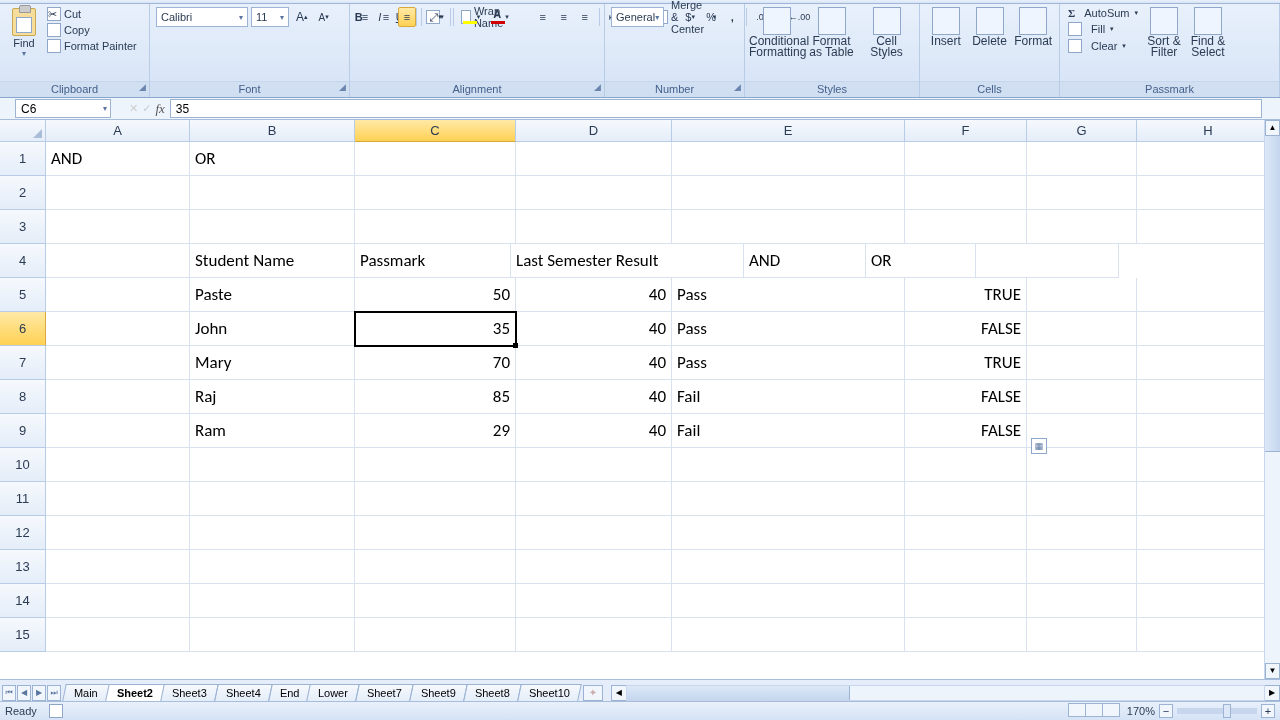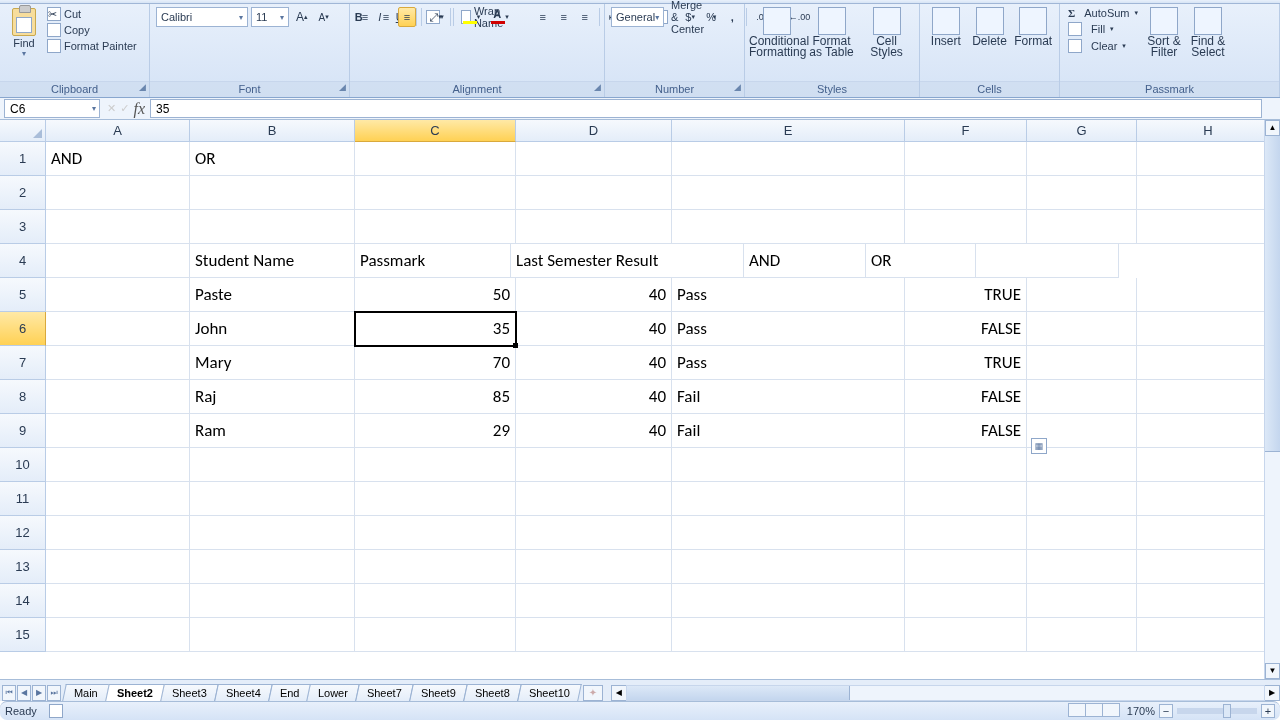--- a/index.html
+++ b/index.html
@@ -34,24 +34,24 @@
 .vstack { display: flex; flex-direction: row; gap: 17px; }
 
 .big-btn { text-align: center; width: 55px; padding-top: 1px; font-size: 12px; line-height: 11px; }
 .big-btn .ic { width: 28px; height: 28px; margin: 0 auto 1px; border: 1px solid #8fa7c9; background: #eef5ff; }
 
 .editing-row { display: flex; flex-direction: column; gap: 3px; padding: 1px 4px; }
 .editing-row div { display: flex; align-items: center; gap: 3px; white-space: nowrap; }
 
 
 .fbar { height: 22px; border-bottom: 1px solid #a7bdd9; display: flex; align-items: stretch; background: #eef4fc; }
-.namebox { width: 96px; background: #fff; border: 1px solid #9cb3d3; margin: 1px 4px; display: flex; align-items: center; padding: 0 5px; font-size: 12px; position: relative; }
+.namebox { width: 96px; background: #fff; border: 1px solid #9cb3d3; margin: 1px 15px; display: flex; align-items: center; padding: 0 5px; font-size: 12px; position: relative; }
 .namebox .arw { position: absolute; right: 3px; font-size: 8px; color: #5a76a0; }
 .fx-btns { display: flex; align-items: center; padding: 0 3px; color: #777; font-size: 11px; gap: 4px; }
-.fx { font-style: italic; font-family: "Times New Roman", serif; font-size: 16px; color: #555; }
+.fx { font-style: italic; font-family: "Times New Roman", serif; font-size: 13px; color: #555; }
 .fcell { flex: 1; background: #fff; border: 1px solid #9cb3d3; margin: 1px 2px; padding: 0 5px; display: flex; align-items: center; font-size: 12px; }
 
 
 .grid-wrap { position: absolute; top: 120px; bottom: 41px; left: 0; right: 0; overflow: hidden; background: #fff; }
 .colheads { display: flex; height: 22px; position: sticky; top: 0; }
 .corner { width: 46px; height: 22px; background: linear-gradient(#f6f9fd,#e4edf9); border-right: 1px solid #b9cce6; border-bottom: 1px solid #b9cce6; position: relative; }
 .corner::after { content: ""; position: absolute; right: 3px; bottom: 3px; width: 0; height: 0; border-left: 9px solid transparent; border-bottom: 9px solid #a9bdd9; }
 .ch { background: linear-gradient(#f6f9fd,#e4edf9); border-right: 1px solid #b9cce6; border-bottom: 1px solid #b9cce6; text-align: center; line-height: 22px; font-size: 13px; color: #2a3b53; }
 .ch.sel { background: linear-gradient(#ffe9a6,#ffd154); border-bottom-color: #d9a93c; }
 
@@ -78,21 +78,21 @@
 .sheet-tab { padding: 2px 9px; background: linear-gradient(#f6f9fd,#e4edf9); border: 1px solid #9cb3d3; border-bottom: none; margin-right: -1px; transform: skewX(-12deg); }
 .sheet-tab span { display: inline-block; transform: skewX(12deg); }
 .sheet-tab.active { background: #fff; font-weight: bold; z-index: 2; position: relative; }
 .newtab { width: 20px; height: 16px; margin-left: 4px; border: 1px solid #9cb3d3; background: #f1f6fc; text-align: center; line-height: 14px; font-size: 10px; color: #caa; }
 .hscroll { flex: 1; display: flex; align-items: center; margin-left: 8px; }
 .hscroll .ar { width: 16px; height: 16px; background: #f1f6fc; border: 1px solid #9cb3d3; font-size: 8px; text-align: center; line-height: 14px; }
 .hscroll .track { flex: 1; height: 16px; background: #eef4fc; border: 1px solid #c7d6ec; margin: 0 -1px; position: relative; }
 .hscroll .thumb { position: absolute; left: 0; top: 0; bottom: 0; width: 35%; background: linear-gradient(#dce8f7,#c4d6ee); border-right: 1px solid #9cb3d3; }
 
 
-.status { position: absolute; bottom: 0; left: 0; right: 0; height: 19px; background: linear-gradient(#e8f0fb,#d5e3f6); border-top: 1px solid #a7bdd9; display: flex; align-items: center; font-size: 11px; padding: 0 5px; color: #2a3b53; border-radius: 7px; }
+.status { position: absolute; bottom: 0; left: 0; right: 0; height: 19px; background: linear-gradient(#e8f0fb,#d5e3f6); border-top: 1px solid #a7bdd9; display: flex; align-items: center; font-size: 11px; padding: 0 5px; color: #2a3b53; }
 .status .spacer { flex: 1; }
 .view-btns span { display: inline-block; width: 18px; height: 14px; border: 1px solid #9cb3d3; background: #f1f6fc; margin-right: -1px; }
 .zoom { display: flex; align-items: center; gap: 4px; margin-left: 8px; }
 .zoom .zb { width: 14px; height: 14px; border: 1px solid #9cb3d3; background: #f1f6fc; text-align: center; line-height: 12px; font-size: 11px; }
 .zoom .zt { width: 80px; height: 6px; background: #c7d6ec; position: relative; }
 .zoom .zt .zk { position: absolute; top: -4px; left: 58%; width: 8px; height: 14px; background: #dce8f7; border: 1px solid #9cb3d3; }
 
 
 .vscroll { position: absolute; right: 0; top: 120px; bottom: 41px; width: 16px; background: #eef4fc; border-left: 1px solid #c7d6ec; }
 .vscroll .ar { height: 16px; background: #f1f6fc; border: 1px solid #9cb3d3; font-size: 8px; text-align: center; line-height: 14px; }

